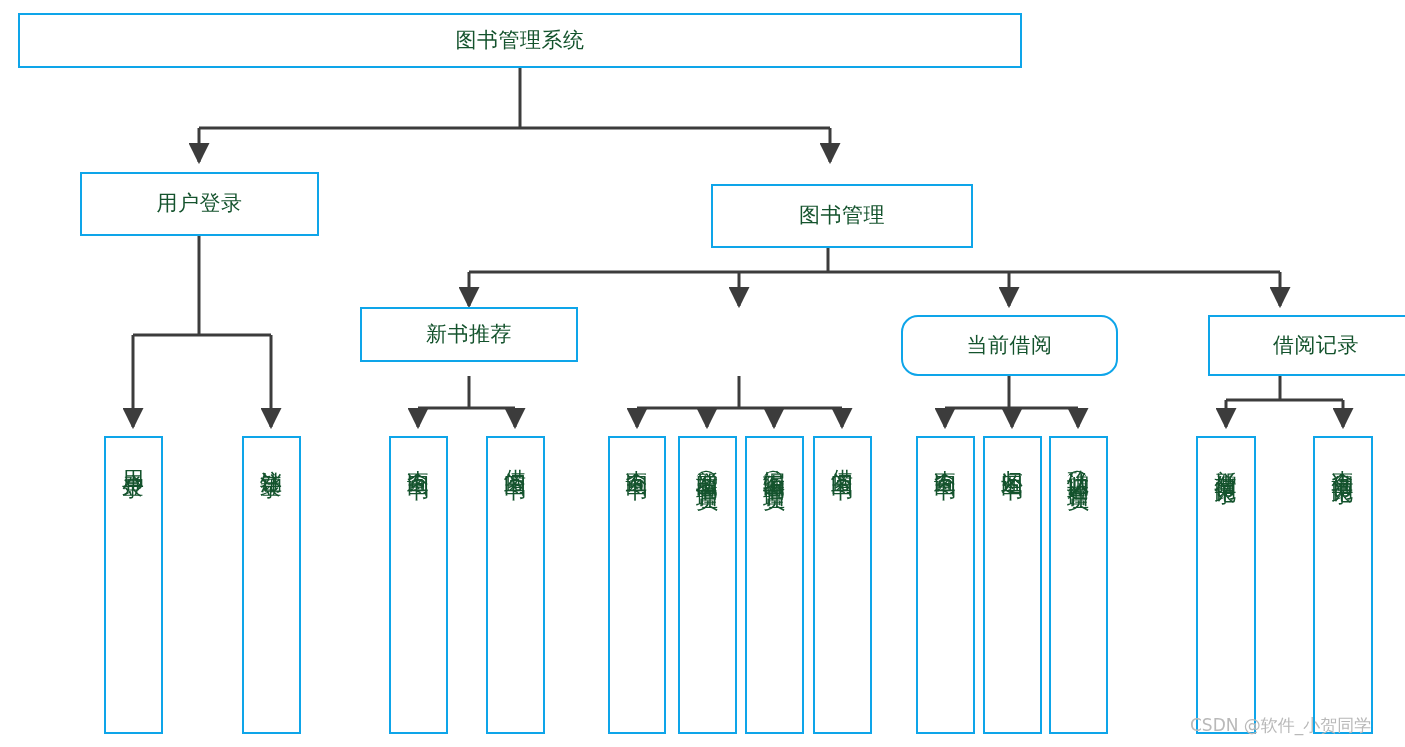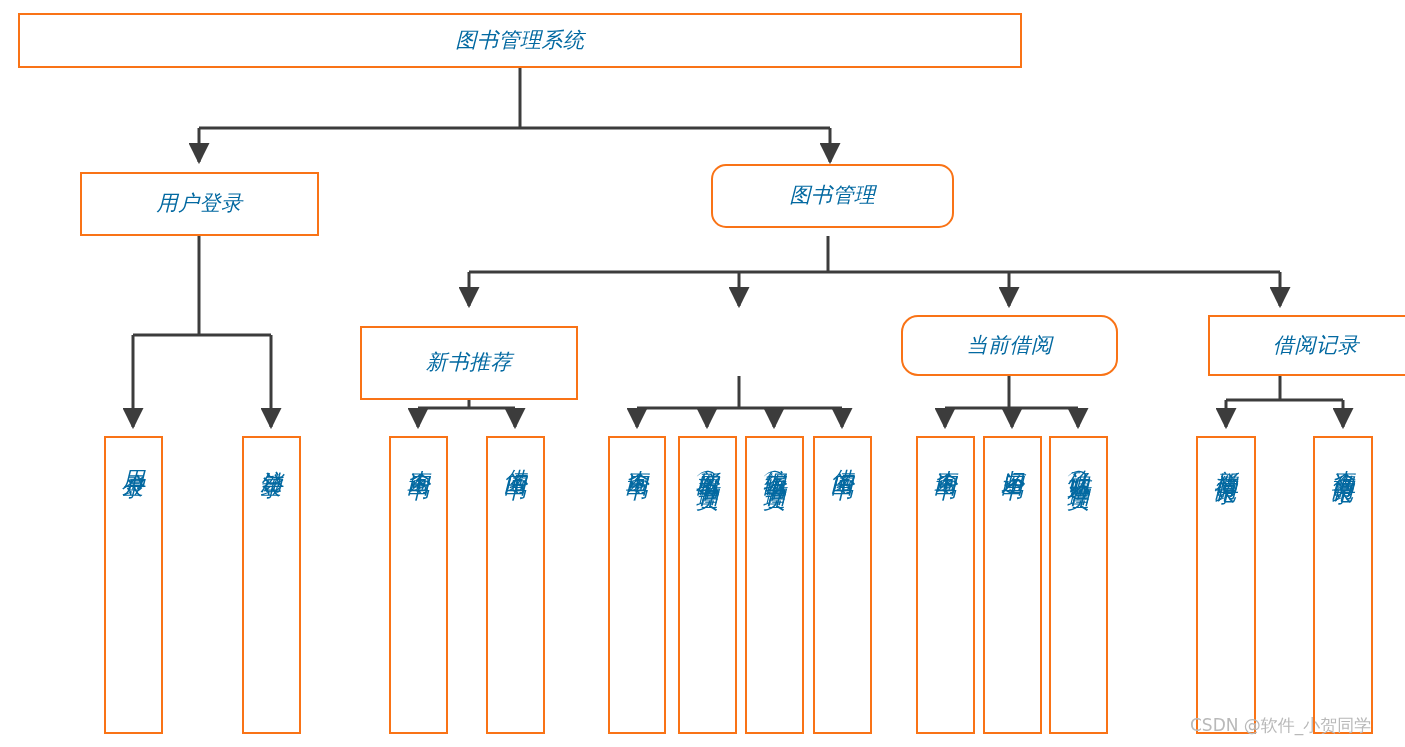--- a/index.html
+++ b/index.html
@@ -23,27 +23,26 @@
     left: 0;
     top: 0;
     width: 1405px;
     height: 747px;
     pointer-events: none;
   }
   .node {
     position: absolute;
     box-sizing: border-box;
     background: #ffffff;
-    border: 2px solid #f97316;
+    border: 2px solid #0ea5e9;
     display: flex;
     align-items: center;
     justify-content: center;
-    color: #0369a1;
+    color: #14532d;
     z-index: 2;
-    font-style: italic;
   }
   .node .label {
     text-align: center;
     line-height: 1.22;
     letter-spacing: 0.5px;
   }
   .node.h .label {
     font-size: 21px;
   }
   .node.root .label {
@@ -130,25 +129,25 @@
   </svg>
 
   <div class="node root" style="left:18px; top:13px; width:1004px; height:55px;">
     <span class="label">图书管理系统</span>
   </div>
 
   <div class="node h" style="left:80px; top:172px; width:239px; height:64px;">
     <span class="label">用户登录</span>
   </div>
 
-  <div class="node h" style="left:711px; top:164px; width:243px; height:64px;border-radius:15px;">
+  <div class="node h" style="left:711px; top:184px; width:262px; height:64px;">
     <span class="label">图书管理</span>
   </div>
 
-  <div class="node h" style="left:360px; top:326px; width:218px; height:74px;">
+  <div class="node h" style="left:360px; top:307px; width:218px; height:55px;">
     <span class="label">新书推荐</span>
   </div>
 
 
   <div class="node h" style="left:901px; top:315px; width:217px; height:61px;border-radius:17px;">
     <span class="label">当前借阅</span>
   </div>
 
   <div class="node h" style="left:1208px; top:315px; width:216px; height:61px;justify-content:center;">
     <span class="label">借阅记录</span>

